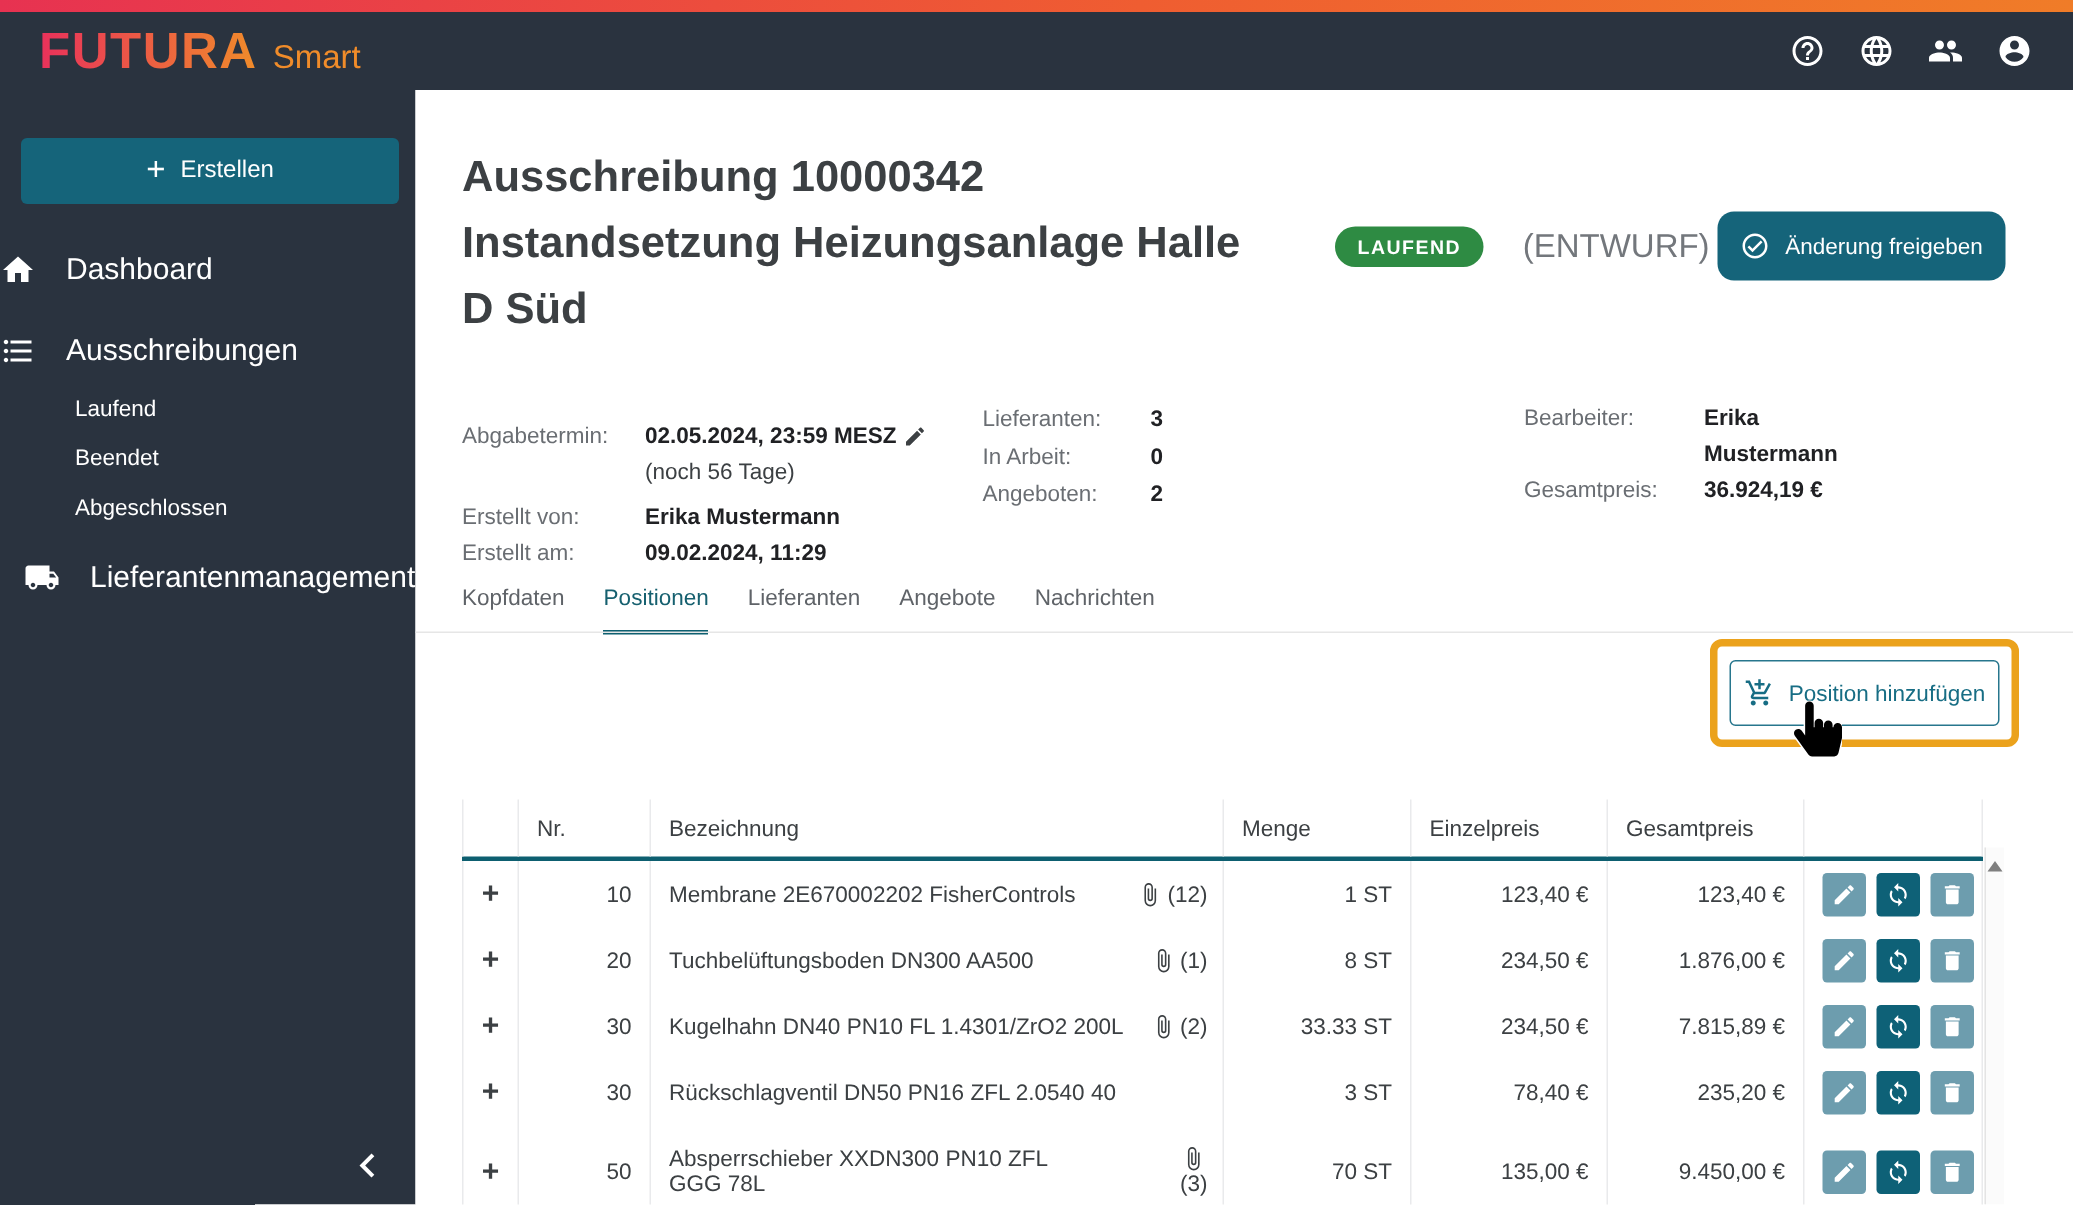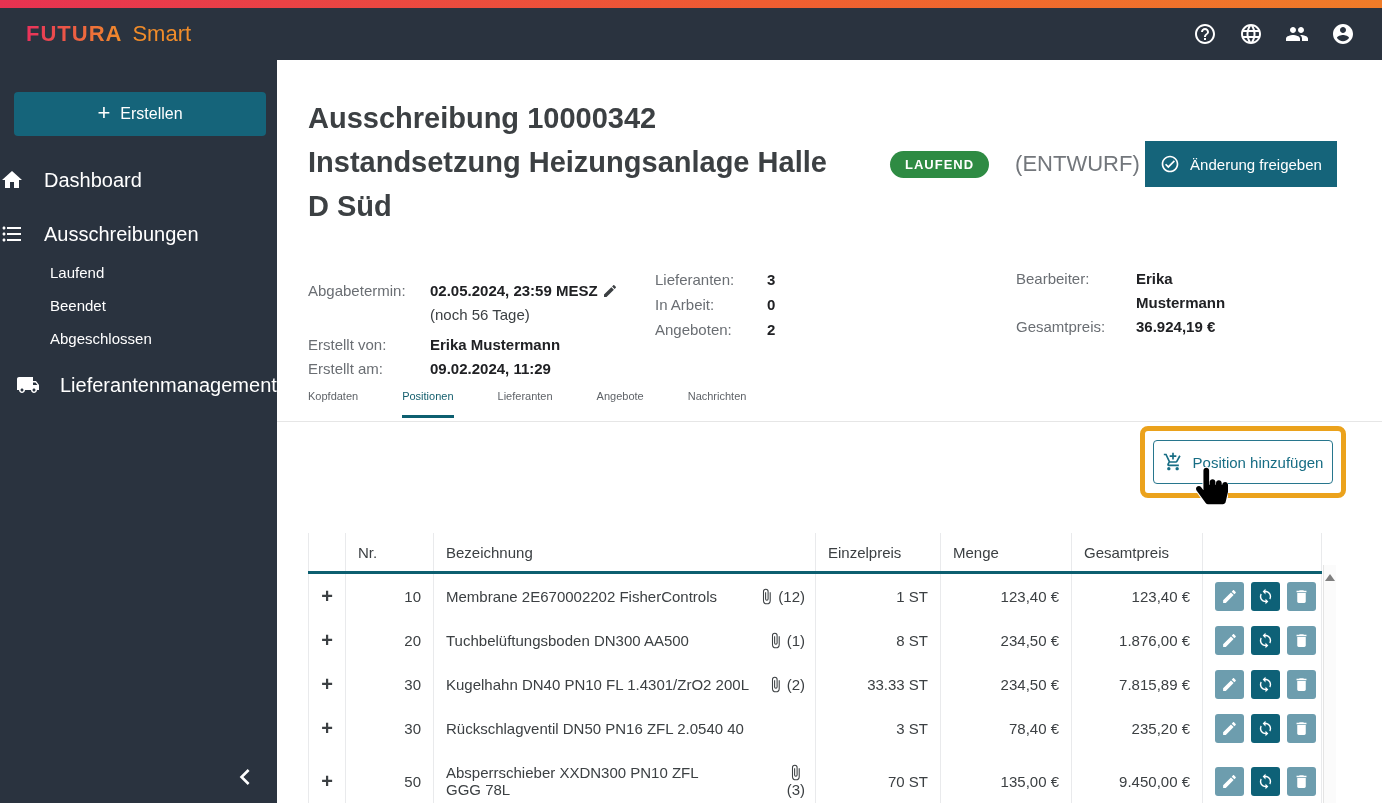--- a/index.html
+++ b/index.html
@@ -3,21 +3,21 @@
 <meta charset="utf-8">
 <style>
   html,body{margin:0;padding:0;}
   body{width:1382px;height:803px;overflow:hidden;position:relative;background:#fff;
        font-family:"Liberation Sans",sans-serif;-webkit-font-smoothing:antialiased;}
   .top-strip{position:absolute;top:0;left:0;width:100%;height:8px;
        background:linear-gradient(90deg,#e73251,#ef5d31 55%,#f07c28);}
   .appbar{position:absolute;top:8px;left:0;width:100%;height:52px;background:#2a333f;
        display:flex;align-items:center;justify-content:space-between;padding:0 26px;box-sizing:border-box;}
   .brand{display:flex;align-items:baseline;gap:10px;}
-  .brand-main{font-size:22px;font-weight:bold;letter-spacing:1px;
+  .brand-main{font-size:34px;font-weight:bold;letter-spacing:1px;
        background:linear-gradient(90deg,#e9315b,#f08c2a);-webkit-background-clip:text;background-clip:text;color:transparent;}
   .brand-suffix{font-size:22px;color:#f08c2a;}
   .appbar-icons{display:flex;align-items:center;gap:20px;}
   .icon-btn{width:26px;height:26px;cursor:pointer;display:flex;align-items:center;justify-content:center;}
   .icon-btn svg{width:24px;height:24px;fill:#fff;}
 
   .sidebar{position:absolute;top:60px;left:0;width:277px;height:743px;background:#2a333f;box-sizing:border-box;}
   .create-btn{display:flex;align-items:center;justify-content:center;gap:10px;width:252px;height:44px;
        margin:32px 0 0 14px;background:#15647a;border:none;border-radius:4px;color:#fff;font-size:16px;
        font-family:inherit;cursor:pointer;}
@@ -33,36 +33,36 @@
   .collapse svg{width:32px;height:32px;fill:#fff;}
 
   .main{position:absolute;top:60px;left:277px;width:1259px;height:743px;background:#fff;}
   .title{position:absolute;left:31px;top:36px;margin:0;width:520px;font-size:29px;line-height:44px;
        font-weight:bold;color:#3c4043;}
   .badge-row{position:absolute;left:613px;top:86px;height:36px;display:flex;align-items:center;gap:26px;}
   .status-badge{background:#2e8b43;color:#fff;font-size:13px;font-weight:bold;letter-spacing:1px;
        padding:6px 15px;border-radius:15px;}
   .entwurf{font-size:22px;color:#73777c;}
   .approve-btn{position:absolute;left:868px;top:81px;width:192px;height:46px;background:#15647a;color:#fff;
-       border:none;border-radius:0;font-size:15px;font-family:inherit;display:flex;align-items:center;
+       border:none;border-radius:11px;font-size:15px;font-family:inherit;display:flex;align-items:center;
        justify-content:center;gap:10px;cursor:pointer;}
   .approve-btn svg{width:20px;height:20px;fill:#fff;}
 
   .meta{position:absolute;left:31px;top:207px;font-size:15px;color:#3c4043;}
   .mgrid{display:grid;line-height:24px;}
   .meta-grid1{position:absolute;left:0;top:12px;grid-template-columns:122px auto;width:360px;}
   .meta-grid2{position:absolute;left:347px;top:0;grid-template-columns:112px auto;line-height:25px;}
   .meta-grid3{position:absolute;left:708px;top:0;grid-template-columns:120px auto;}
   .mlabel{color:#6a6e73;}
   .mvalue{font-weight:bold;color:#202124;display:flex;align-items:center;gap:4px;}
   .mplain{color:#3c4043;}
   .mt6{margin-top:6px;}
   .edit-ic{width:16px;height:16px;fill:#3c4043;cursor:pointer;}
 
-  .tabs{position:absolute;left:31px;top:330px;display:flex;gap:44px;font-size:11px;color:#5f6368;}
+  .tabs{position:absolute;left:31px;top:330px;display:flex;gap:26px;font-size:15px;color:#5f6368;}
   .tab{padding-bottom:13px;cursor:pointer;}
   .tab.active{color:#16606f;font-weight:500;border-bottom:3px solid #0d5f70;}
   .tabs-divider{position:absolute;left:0;top:361px;width:100%;height:1px;background:#e6e6e6;}
 
   .annotation-box{position:absolute;left:863px;top:366px;width:196px;height:62px;border:5px solid #eba21c;
        border-radius:8px;background:#fff;display:flex;align-items:center;justify-content:center;}
   .add-position-btn{width:180px;height:44px;background:#fff;border:1px solid #27768d;border-radius:4px;
        color:#176d84;font-size:15px;font-family:inherit;display:flex;align-items:center;justify-content:center;
        gap:10px;cursor:pointer;}
   .add-position-btn svg{width:20px;height:20px;fill:#176d84;}
@@ -231,22 +231,22 @@
   </div>
   <svg class="cursor-hand" viewBox="0 0 448 512">
     <path fill="#000" stroke="#fff" stroke-width="28" paint-order="stroke" d="M448 240v96c0 3.084-.356 6.159-1.063 9.162l-32 136C410.686 499.23 394.562 512 376 512H168a40.004 40.004 0 0 1-32.35-16.473l-127.997-176c-12.993-17.866-9.043-42.883 8.822-55.876 17.867-12.994 42.884-9.043 55.877 8.823L104 315.992V40c0-22.091 17.909-40 40-40s40 17.909 40 40v200h8v-40c0-22.091 17.909-40 40-40s40 17.909 40 40v40h8v-24c0-22.091 17.909-40 40-40s40 17.909 40 40v24h8c0-22.091 17.909-40 40-40s40 17.909 40 40z"></path>
   </svg>
 
   <div class="table">
     <div class="trow thead">
       <div class="cell"></div>
       <div class="cell">Nr.</div>
       <div class="cell">Bezeichnung</div>
+      <div class="cell">Menge</div>
       <div class="cell">Einzelpreis</div>
-      <div class="cell">Menge</div>
       <div class="cell">Gesamtpreis</div>
       <div class="cell"></div>
     </div>
 
     <div class="trow body">
       <div class="cell c-expand">+</div>
       <div class="cell c-nr">10</div>
       <div class="cell c-bez">
         <span class="bez-text">Membrane 2E670002202 FisherControls</span>
         <span class="att">

